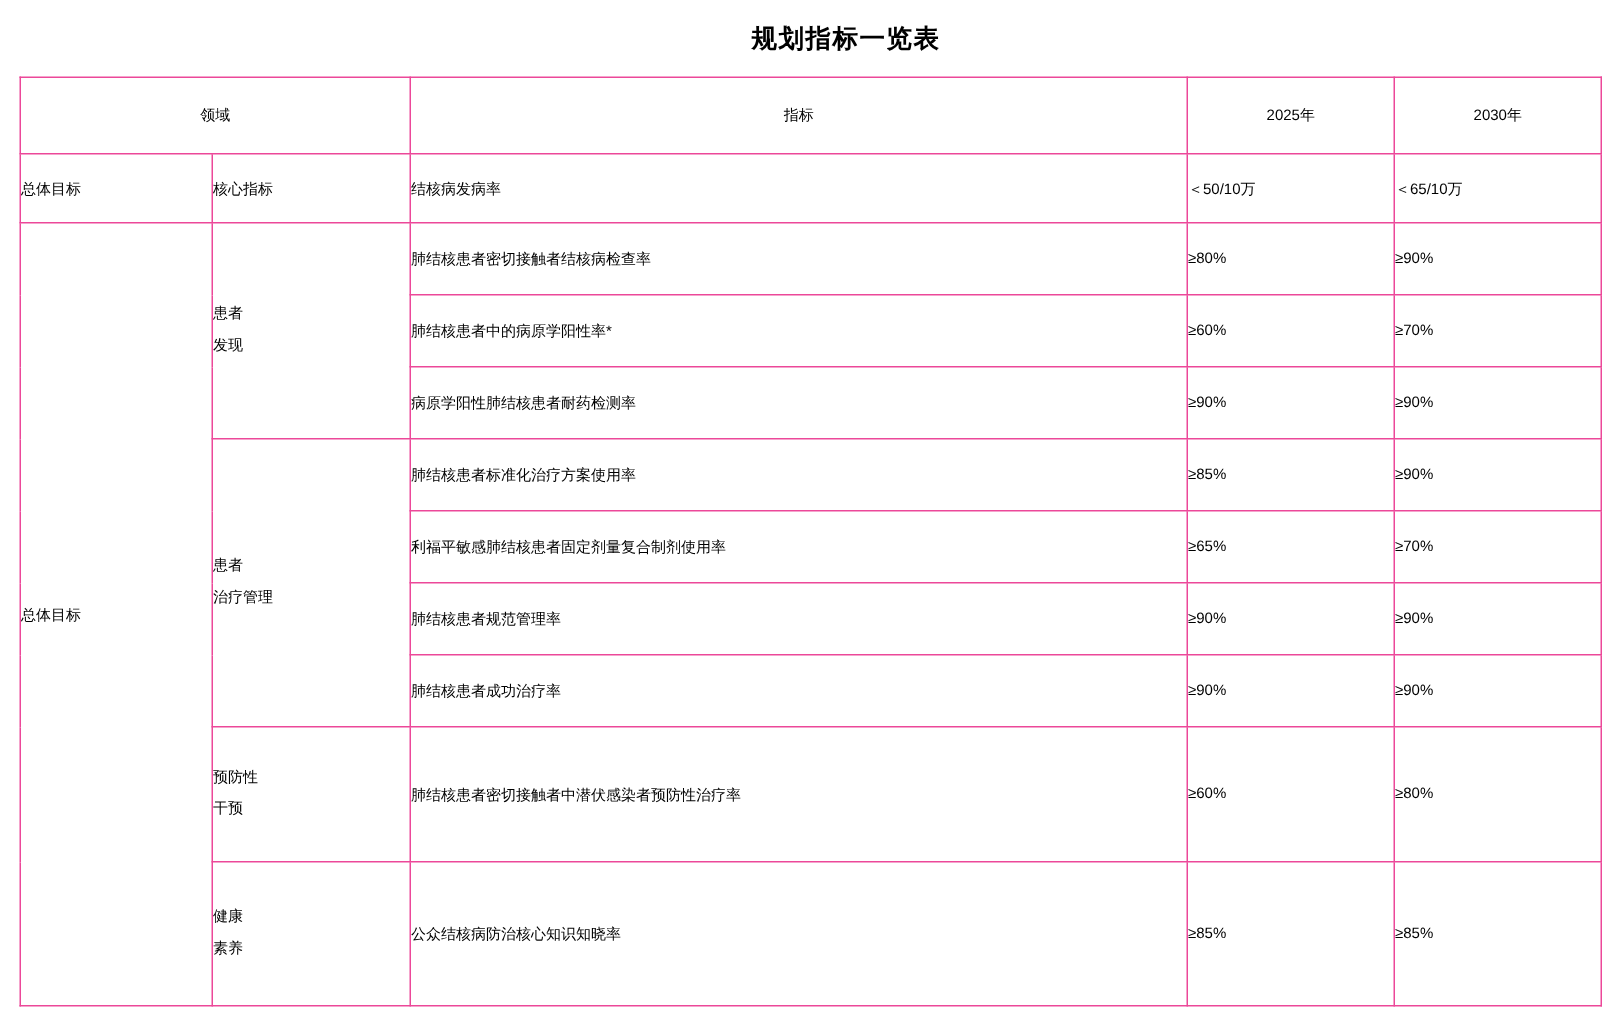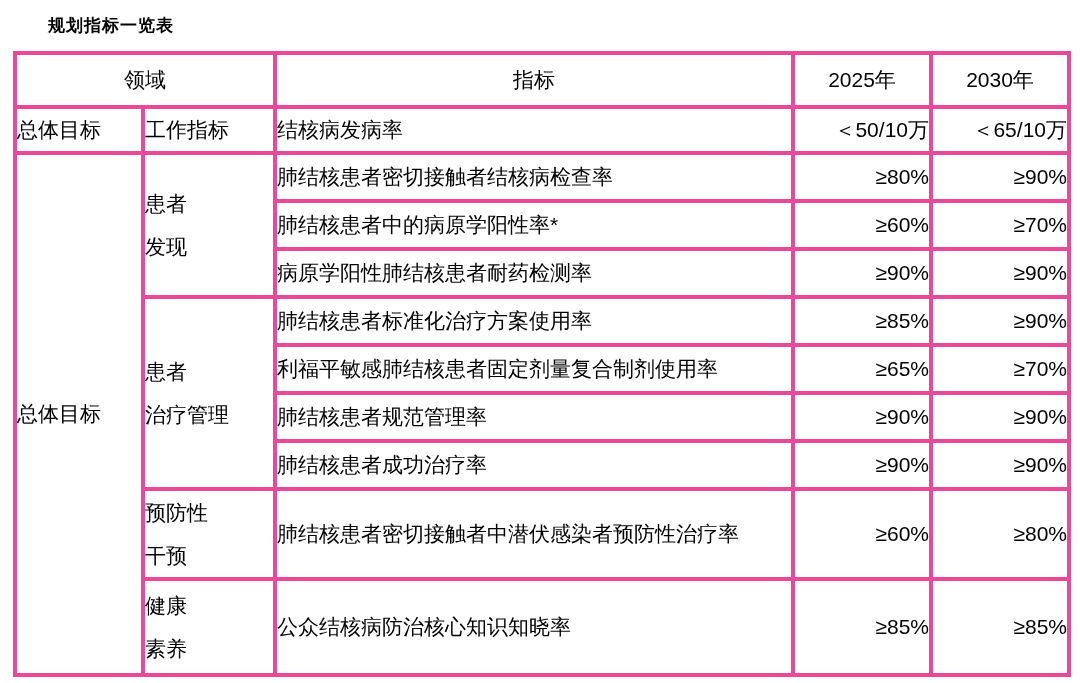--- a/index.html
+++ b/index.html
@@ -14,37 +14,38 @@
     color: #000000;
     -webkit-font-smoothing: antialiased;
   }
   .page {
     width: 1080px;
     height: 683px;
     box-sizing: border-box;
     position: relative;
   }
   .doc-title {
+    text-align: center;
     font-size: 17px;
     font-weight: bold;
     letter-spacing: 1px;
     padding-top: 14px;
     padding-bottom: 14px;
     padding-left: 48px;
   }
   table.plan-table {
     border-collapse: collapse;
     width: 1054px;
     margin: 0 13px;
     table-layout: fixed;
   }
   table.plan-table td, table.plan-table th {
-    border: 4px solid #ec4899;
+    border: 1px solid #ec4899;
     font-weight: normal;
-    font-size: 21px;
+    font-size: 10px;
     padding: 0;
   }
   
   .col-domain  { width: 128px; }
   .col-sub     { width: 132px; }
   .col-index   { width: 518px; }
   .col-y1      { width: 138px; }
   .col-y2      { width: 138px; }
 
   .hdr td {
@@ -59,21 +60,21 @@
     text-align: left;
     vertical-align: middle;
     padding-left: 26px;
   }
   .row-h { height: 48px; }
   .row-h-overall { height: 46px; }
   .stack {
     line-height: 2.05;
   }
   .num {
-    text-align: right;
+    text-align: left;
     vertical-align: middle;
     font-size: 15px;
   }
 </style>
 </head>
 <body>
 
 <div class="page">
 
   <div class="doc-title">规划指标一览表</div>
@@ -89,21 +90,21 @@
     <tbody>
       <tr class="hdr">
         <td colspan="2" class="cell-center">领域</td>
         <td class="cell-center">指标</td>
         <td class="cell-center">2025年</td>
         <td class="cell-center">2030年</td>
       </tr>
 
       <tr class="row-h-overall">
         <td class="cell-center">总体目标</td>
-        <td class="cell-center">工作指标</td>
+        <td class="cell-center">核心指标</td>
         <td class="cell-left">结核病发病率</td>
         <td class="num">＜50/10万</td>
         <td class="num">＜65/10万</td>
       </tr>
 
       <tr class="row-h">
         <td class="cell-center" rowspan="9">总体目标</td>
         <td class="cell-center stack" rowspan="3">
           <div>患者</div>
           <div>发现</div>

